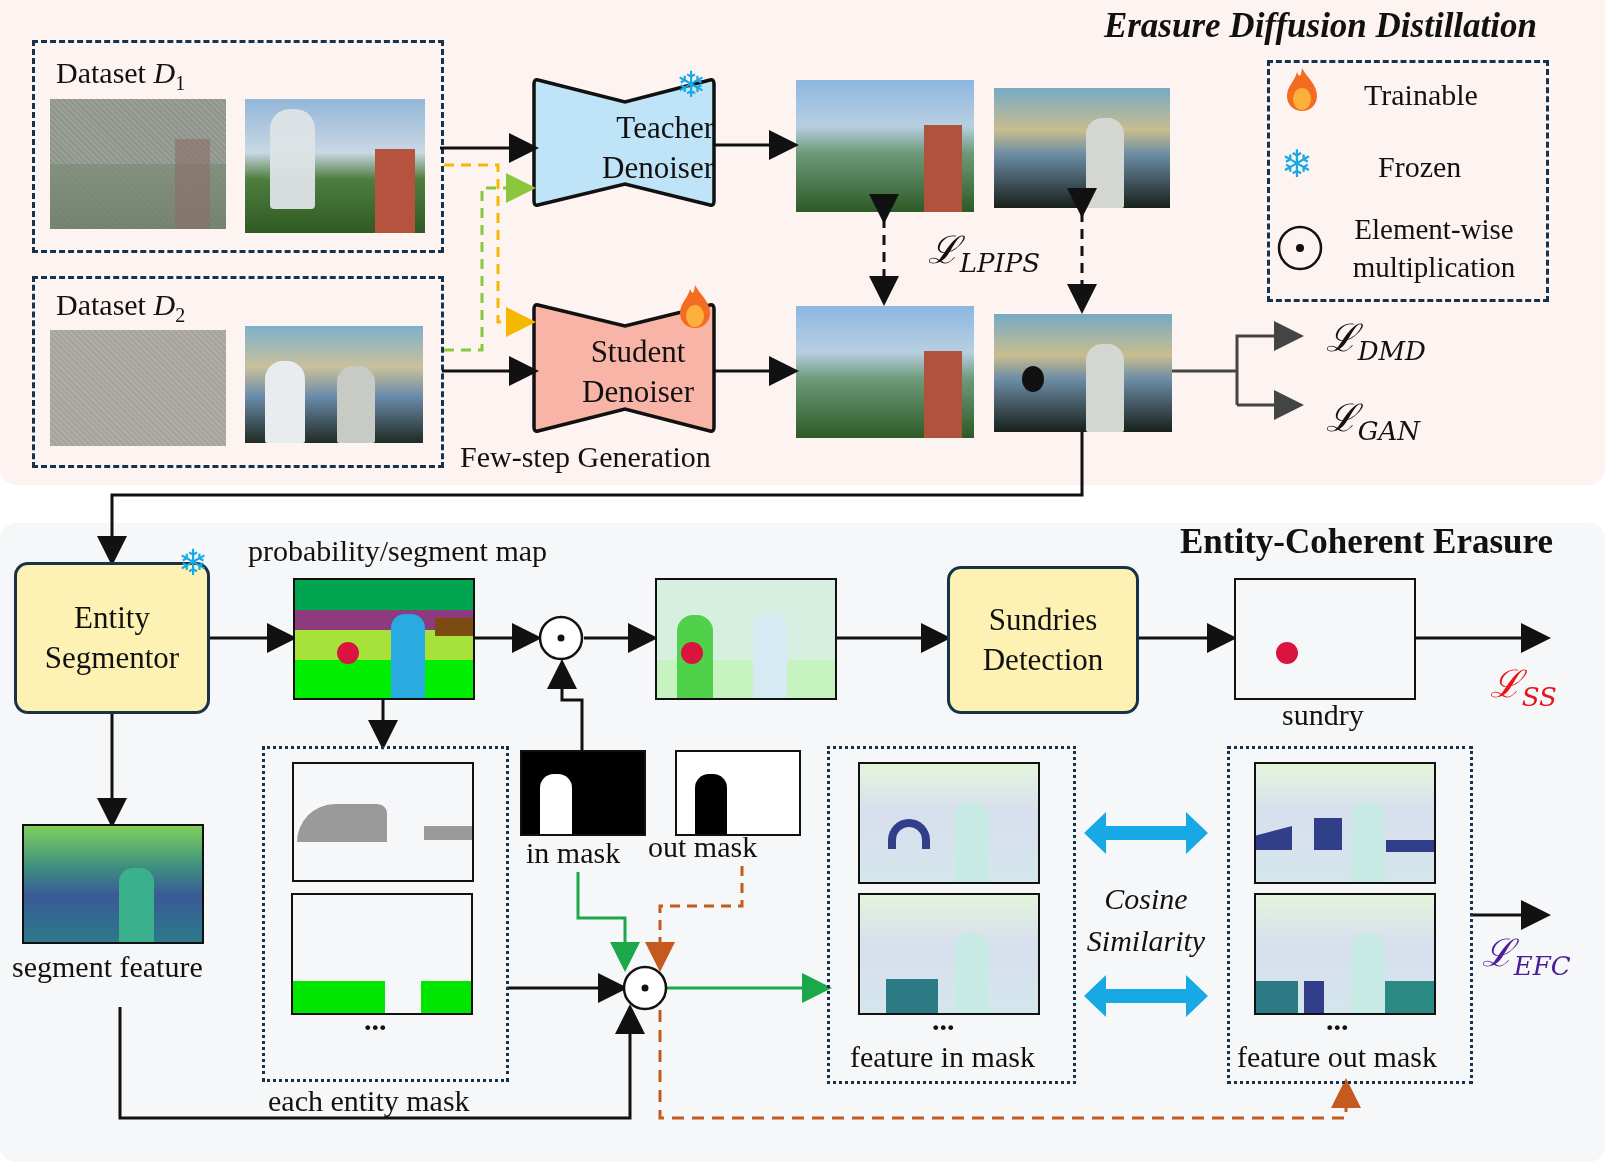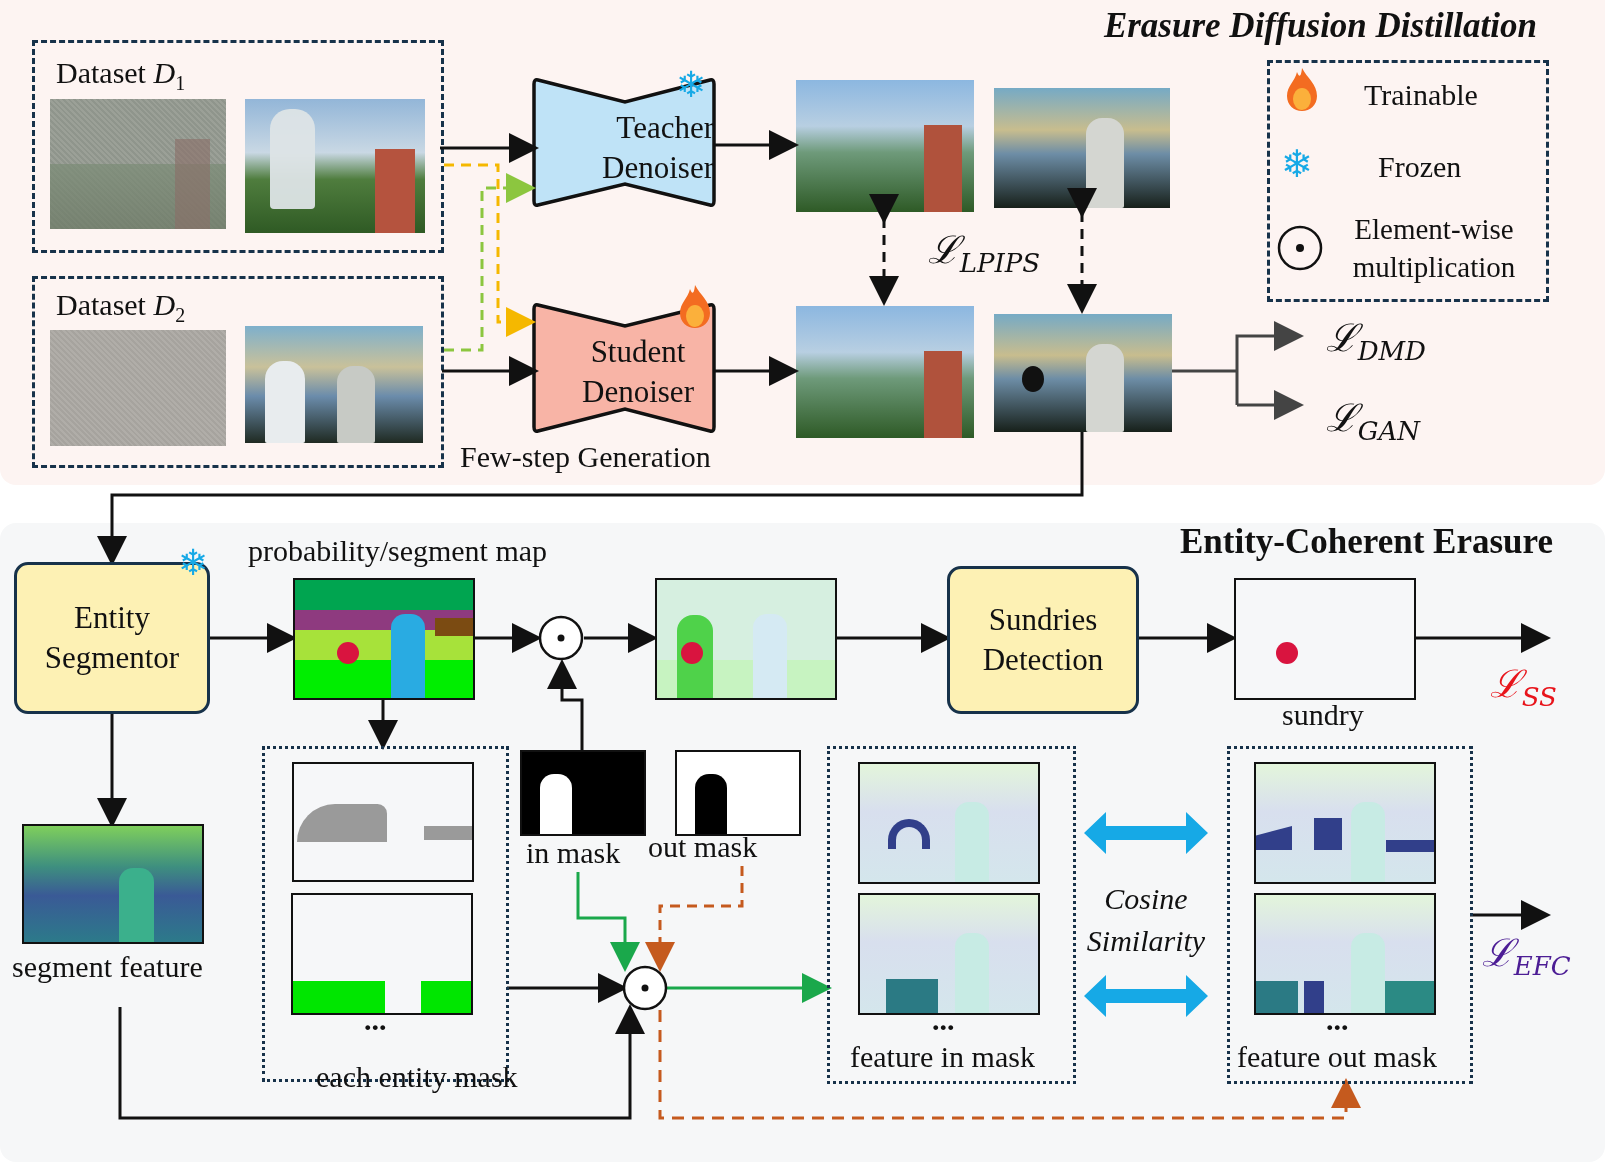--- a/index.html
+++ b/index.html
@@ -221,21 +221,21 @@
 <div class="abs dotbox" style="left:262px;top:746px;width:241px;height:330px;"></div>
 <div class="abs img" style="left:292px;top:762px;width:182px;height:120px;background:#f6f7f9;">
   <div style="position:absolute;left:3px;top:40px;width:90px;height:38px;background:#9a9a9a;border-radius:40px 10px 0 0"></div>
   <div style="position:absolute;left:130px;top:62px;width:48px;height:14px;background:#9a9a9a"></div>
 </div>
 <div class="abs img" style="left:291px;top:893px;width:182px;height:122px;background:#f6f7f9;">
   <div style="position:absolute;left:0;top:86px;width:92px;height:34px;background:#00e600"></div>
   <div style="position:absolute;left:128px;top:86px;width:52px;height:34px;background:#00e600"></div>
 </div>
 <div class="abs" style="left:364px;top:1003px;font-size:30px;font-weight:bold;">...</div>
-<div class="abs lbl" style="left:268px;top:1060px;margin-left:48px;">each entity mask</div>
+<div class="abs lbl" style="left:268px;top:1084px;">each entity mask</div>
 
 <div class="abs img" style="left:520px;top:750px;width:126px;height:86px;background:#000;">
   <div style="position:absolute;left:18px;top:22px;width:32px;height:62px;background:#fff;border-radius:14px 14px 2px 2px"></div>
 </div>
 <div class="abs lbl" style="left:526px;top:836px;">in mask</div>
 <div class="abs img" style="left:675px;top:750px;width:126px;height:86px;background:#fff;">
   <div style="position:absolute;left:18px;top:22px;width:32px;height:62px;background:#000;border-radius:14px 14px 2px 2px"></div>
 </div>
 <div class="abs lbl" style="left:648px;top:830px;">out mask</div>
 

